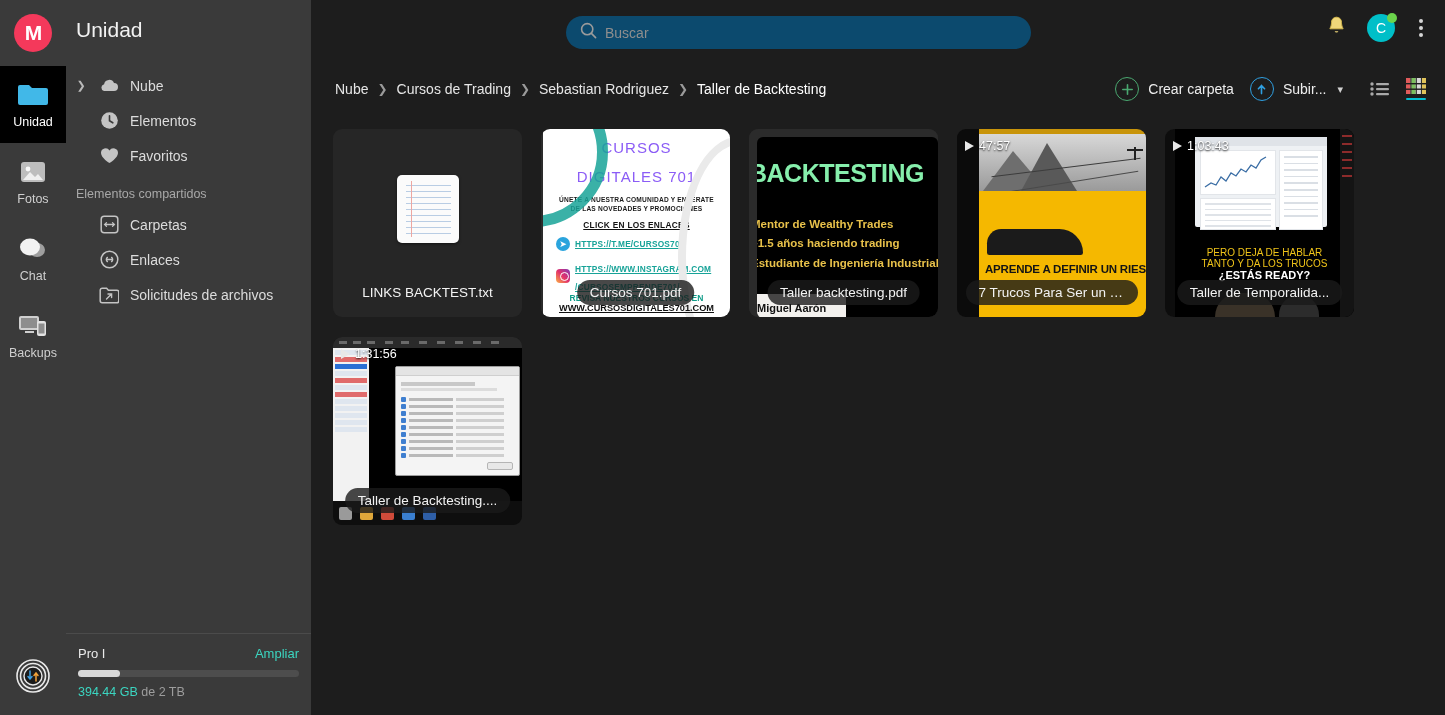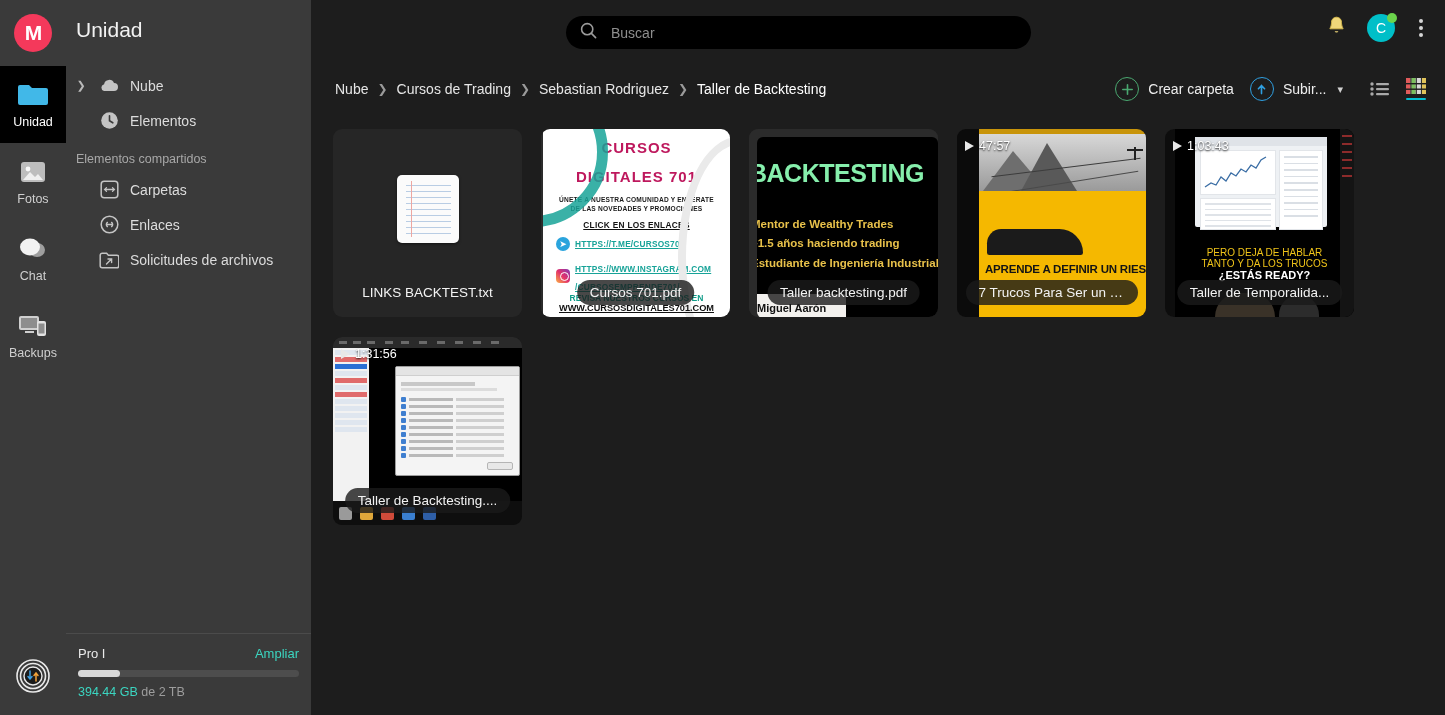--- a/index.html
+++ b/index.html
@@ -59,21 +59,21 @@
   .bar-track { height: 7px; border-radius: 4px; background: #4d4d4d; margin: 9px 0 8px 0; width: 100%; }
   .bar-fill { height: 7px; border-radius: 4px; background: #d8d8d8; }
   .quota { font-size: 12.5px; color: #9d9d9d; }
   .quota b { color: #3bd5c0; font-weight: normal; }
 
   
   .main { flex: 1; height: 715px; background: #1d1d1d; display: flex; flex-direction: column; min-width: 0; }
   .topbar { height: 65px; display: flex; align-items: center; position: relative; flex: 0 0 65px; }
   .search {
     position: absolute; left: 255px; top: 16px; width: 465px; height: 33px;
-    background: #000000; border-radius: 17px; display: flex; align-items: center; gap: 14px;
+    background: #0c4a6e; border-radius: 17px; display: flex; align-items: center; gap: 8px;
     padding: 0 14px;
   }
   .search input {
     background: transparent; border: 0; outline: 0; color: #ddd;
     font-family: "Liberation Sans", sans-serif; font-size: 14px; width: 100%;
   }
   .search input::placeholder { color: #8e8e8e; }
   .top-right { position: absolute; right: 18px; top: 14px; display: flex; align-items: center; gap: 20px; }
   .avatar {
     width: 28px; height: 28px; border-radius: 50%; background: #00bfc8;
@@ -143,21 +143,21 @@
   .doc-lines { position: absolute; left: 9px; top: 10px; right: 8px; }
   .doc-lines div { height: 1px; background: #b9cde4; margin-bottom: 5px; }
   .doc-red { position: absolute; left: 14px; top: 6px; width: 1px; height: 56px; background: #eda7a2; }
 
   
   .pdf1 { position: absolute; inset: 0; background: #2b2b2b; }
   .pdf1 .page {
     position: absolute; left: 2px; top: 0; width: 187px; height: 188px;
     background: #fff; overflow: hidden; text-align: center;
   }
-  .pdf1 .t1 { color: #be185d; font-size: 15px; font-weight: bold; letter-spacing: 1px; margin-top: 10px; line-height: 1.25; }
+  .pdf1 .t1 { color: #8b5cf6; font-size: 15px; font-weight: normal; letter-spacing: 1px; margin-top: 10px; line-height: 1.25; }
   .pdf1 .t2 { color: #1a1a1a; font-size: 6.6px; font-weight: bold; line-height: 1.45; margin-top: 8px; letter-spacing: .2px; }
   .pdf1 .t3 { color: #111; font-size: 8.3px; font-weight: bold; text-decoration: underline; margin-top: 6px; letter-spacing: .3px; }
   .pdf1 .lnk { color: #17a398; font-size: 8.3px; font-weight: bold; text-decoration: underline; letter-spacing: .2px; }
   .pdf1 .row { display: flex; align-items: center; gap: 5px; padding-left: 13px; margin-top: 7px; text-align: left; }
   .pdf1 .bub { width: 14px; height: 14px; border-radius: 50%; flex: 0 0 14px; }
   .pdf1 .tg { background: #2aa4dd; color:#fff; font-size:9px; display:flex; align-items:center; justify-content:center;}
   .pdf1 .ig { background: linear-gradient(45deg,#fcb045,#e1306c,#833ab4); position: relative; border-radius: 4px; }
   .pdf1 .ig::after { content:""; position:absolute; left:3.5px; top:3.5px; width:7px; height:7px; border:1.3px solid #fff; border-radius:50%; }
   .pdf1 .foot { position: absolute; bottom: 4px; left: 0; right: 0; color: #0f9b88; font-size: 8.5px; font-weight: bold; }
   .pdf1 .foot .dk { color: #111; text-decoration: underline; font-size: 9.2px; }
@@ -324,20 +324,29 @@
         <span class="caret empty">❯</span>
         <span class="nav-ico">
           <svg width="19" height="19" viewBox="0 0 19 19">
               <circle cx="9.5" cy="9.5" r="8.3" fill="#c4c4c4"></circle>
               <path d="M9.5 4.8v5l3.3 2" stroke="#3a3a3a" stroke-width="1.6" fill="none" stroke-linecap="round"></path>
             </svg>
         </span>
         <span>Elementos</span>
       </div>
 
+      <div class="nav-row">
+        <span class="caret empty">❯</span>
+        <span class="nav-ico">
+          <svg width="19" height="17" viewBox="0 0 19 17">
+              <path d="M9.5 16S1 10.8 1 5.9A4.6 4.6 0 019.5 3.4 4.6 4.6 0 0118 5.9C18 10.8 9.5 16 9.5 16z" fill="#c4c4c4"></path>
+            </svg>
+        </span>
+        <span>Favoritos</span>
+      </div>
 
 
       <div class="nav-section">Elementos compartidos</div>
 
       <div class="nav-row">
         <span class="caret empty">❯</span>
         <span class="nav-ico">
           <svg width="19" height="19" viewBox="0 0 19 19">
             <rect x="1.2" y="1.2" width="16.6" height="16.6" rx="3" fill="none" stroke="#c4c4c4" stroke-width="1.5"></rect>
             <path d="M5 9.5h9M6.5 7.6L4.6 9.5l1.9 1.9M12.5 7.6l1.9 1.9-1.9 1.9" stroke="#c4c4c4" stroke-width="1.3" fill="none" stroke-linecap="round"></path>

